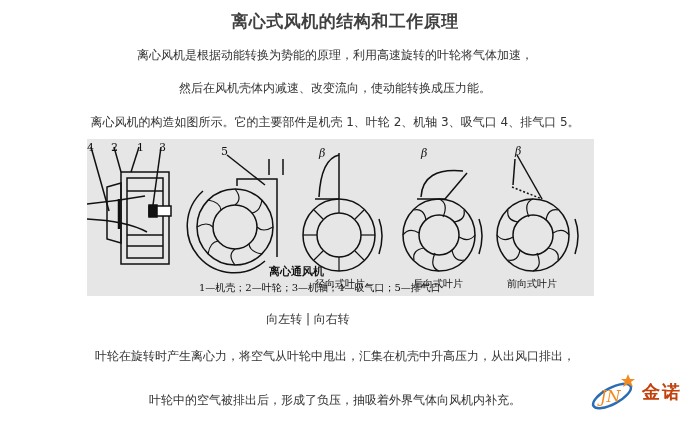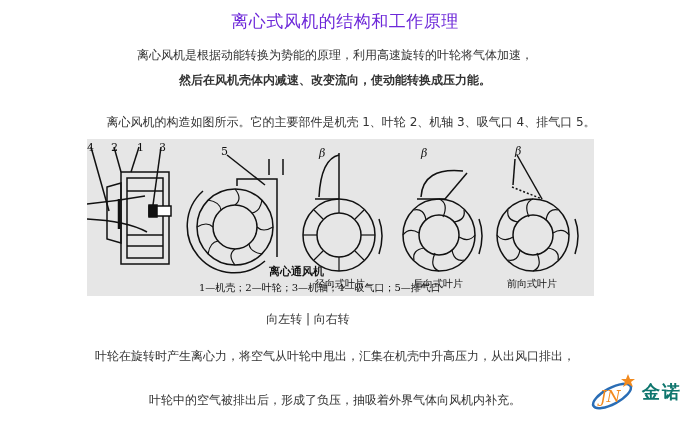--- a/index.html
+++ b/index.html
@@ -1,31 +1,31 @@
 <!DOCTYPE html>
 <html><head>
 <meta charset="utf-8">
 <style>
   html, body { margin: 0; padding: 0; background: #ffffff; }
   body { width: 690px; height: 424px; position: relative; overflow: hidden;
          font-family: "DejaVu Sans", "Liberation Sans", sans-serif; color: #333; }
   .title { position: absolute; left: 0; width: 690px; top: 10px; text-align: center;
-           font-size: 17px; font-weight: normal; color: #6d28d9; letter-spacing: 0.5px; }
+           font-size: 17px; font-weight: bold; color: #404040; letter-spacing: 0.5px; }
   .para { position: absolute; left: 0; width: 670px; text-align: center; font-size: 12px; color: #333; }
   .p1 { top: 47px; }
-  .p2 { top: 72px; font-weight: bold; }
-  .p3 { top: 114px; padding-left: 16px; }
+  .p2 { top: 80px; }
+  .p3 { top: 114px; }
   .panel { position: absolute; left: 87px; top: 139px; width: 507px; height: 157px;
            background: #e6e6e6; }
   .panel svg { position: absolute; left: 0; top: 0; }
   .caption { position: absolute; left: 0; width: 616px; top: 311px; text-align: center; font-size: 12px; color: #333; }
   .p4 { top: 348px; }
   .p5 { top: 372px; margin-top: 20px; }
   .logo { position: absolute; left: 590px; top: 372px; width: 120px; height: 40px; }
-  .logo-text { position: absolute; left: 52px; top: 8px; font-size: 18px; font-weight: bold; color: #0f766e;
+  .logo-text { position: absolute; left: 52px; top: 8px; font-size: 18px; font-weight: bold; color: #c2410c;
                font-family: "DejaVu Serif", serif; letter-spacing: 2px; }
   .logo svg { position: absolute; left: 0; top: 0; }
   .dtext { font-family: "DejaVu Serif", serif; fill: #111; }
 </style>
 </head>
 <body>
 
 <div class="title">离心式风机的结构和工作原理</div>
 <div class="para p1">离心风机是根据动能转换为势能的原理，利用高速旋转的叶轮将气体加速，</div>
 <div class="para p2">然后在风机壳体内减速、改变流向，使动能转换成压力能。</div>

